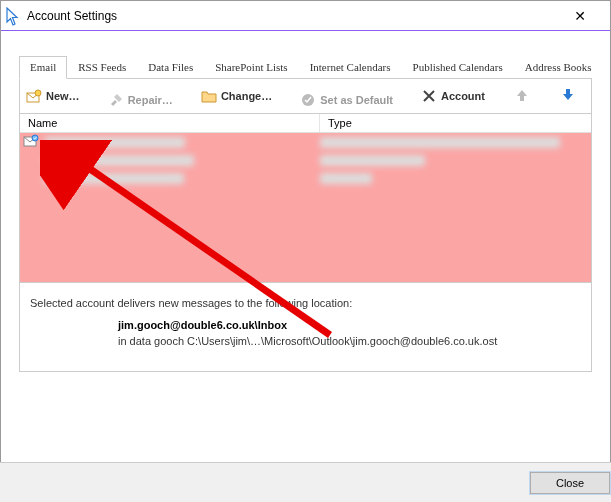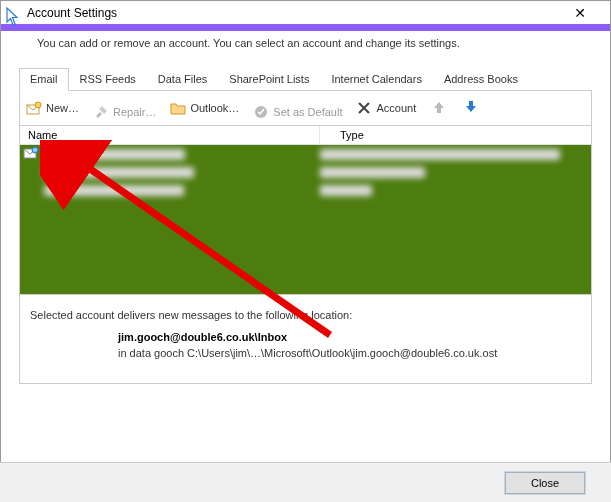--- a/index.html
+++ b/index.html
@@ -12,21 +12,21 @@
     width: 611px;
     height: 502px;
     overflow: hidden;
     border: 1px solid #999;
   }
   .titlebar {
     height: 30px;
     display: flex;
     align-items: center;
     padding: 0 8px;
-    border-bottom: 7px solid #8b5cf6;
+    border-bottom: 1px solid #8b5cf6;
     position: relative;
   }
   .titlebar .cursor {
     position: absolute;
     left: 4px;
     top: 6px;
   }
   .titlebar svg.cursor-svg { width: 16px; height: 20px; }
   .title-text { margin-left: 18px; font-size: 12px; }
   .win-close {
@@ -39,66 +39,68 @@
     font-size: 14px;
   }
   .content { padding: 6px 18px 0 18px; }
   .heading { font-weight: bold; font-size: 12px; margin-top: 4px; }
   .subheading { margin-left: 18px; font-size: 11px; color: #333; }
   .tabbar {
     margin-top: 18px;
     display: flex;
     border-bottom: 1px solid #ccc;
     font-size: 11px;
+    font-family: Liberation Serif, serif;
   }
   .tab {
     padding: 4px 10px 5px 10px;
     border: 1px solid transparent;
     border-bottom: none;
     position: relative;
     top: 1px;
     white-space: nowrap;
     cursor: default;
     color: #333;
   }
   .tab.active {
     border-color: #ccc;
     background: #fff;
     border-bottom: 1px solid #fff;
   }
   .toolbar {
     display: flex;
     align-items: center;
-    gap: 14px;
+    gap: 28px;
     padding: 5px 6px;
     font-size: 11px;
     border: 1px solid #ccc;
     border-top: none;
     border-bottom: none;
+    font-weight: bold;
   }
   .tb-item { display: flex; align-items: center; gap: 4px; color: #333; }
   .tb-item.disabled { color: #999; margin-top: 8px; }
   .tb-icon { width: 16px; height: 16px; display: inline-block; }
   .arrow-btn { color: #888; font-size: 12px; padding: 0 2px; }
   .arrow-btn.blue { color: #2a7ad4; }
   .list-area {
     border: 1px solid #ccc;
     height: 170px;
     overflow: hidden;
-    background: #4d7c0f;
+    background: #fca5a5;
     position: relative;
   }
   .list-header {
     display: flex;
     background: #fff;
     border-bottom: 1px solid #e0e0e0;
     font-size: 11px;
   }
   .col-name { width: 300px; padding: 3px 8px; border-right: 1px solid #e6e6e6; }
-  .col-type { flex: 1; padding: 3px 8px; margin-left: 12px; }
+  .col-type { flex: 1; padding: 3px 8px; }
   .list-rows { }
   .list-row { display: flex; align-items: center; height: 18px; font-size: 11px; }
   .row-icon { width: 18px; height: 16px; margin-left: 3px; }
   .blur {
     background: #ddd;
     color: #ddd;
     border-radius: 2px;
     filter: blur(3px);
     height: 11px;
     display: inline-block;
@@ -124,21 +126,21 @@
     position: absolute;
     bottom: 0;
     left: 0;
     right: 0;
     height: 40px;
     border-top: 1px solid #ccc;
     background: #f0f0f0;
     display: flex;
     align-items: center;
     justify-content: flex-end;
-    padding-right: 26px;
+    padding-right: 1px;
   }
   .close-btn {
     width: 80px;
     height: 22px;
     border: 1px solid #adadad;
     background: #e1e1e1;
     font-size: 11px;
     display: flex;
     align-items: center;
     justify-content: center;
@@ -161,28 +163,28 @@
         <path d="M2 1 L2 15 L5.5 11.5 L8 18 L10 17 L7.5 10.5 L12 10.5 Z" fill="#fff" stroke="#2a7ad4" stroke-width="1.2"></path>
       </svg>
   </span>
   <span class="title-text">Account Settings</span>
   <span class="win-close">
     <span>✕</span>
   </span>
 </div>
 
 <div class="content">
-  <div class="subheading">You can add or remove an account. You can select an account and change its settings.</div>
 
   <div class="tabbar">
     <div class="tab active"><span>Email</span></div>
     <div class="tab"><span>RSS Feeds</span></div>
     <div class="tab"><span>Data Files</span></div>
     <div class="tab"><span>SharePoint Lists</span></div>
     <div class="tab"><span>Internet Calendars</span></div>
+    <div class="tab"><span>Published Calendars</span></div>
     <div class="tab"><span>Address Books</span></div>
   </div>
 
   <div class="toolbar">
     <span class="tb-item">
       <span class="tb-icon">
         <svg width="16" height="16" viewBox="0 0 16 16">
             <rect x="1" y="5" width="12" height="9" fill="#fff" stroke="#cc9933"></rect>
             <path d="M1 5 L7 10 L13 5" fill="none" stroke="#cc9933"></path>
             <circle cx="12" cy="5" r="3" fill="#ffd24d" stroke="#cc9933"></circle>
@@ -198,21 +200,21 @@
           </svg>
       </span>
       <span>Repair…</span>
     </span>
     <span class="tb-item">
       <span class="tb-icon">
         <svg width="16" height="16" viewBox="0 0 16 16">
             <path d="M1 4 L6 4 L7 6 L15 6 L15 14 L1 14 Z" fill="#ffd78a" stroke="#cc9933"></path>
           </svg>
       </span>
-      <span>Outlook…</span>
+      <span>Change…</span>
     </span>
     <span class="tb-item disabled">
       <span class="tb-icon">
         <svg width="16" height="16" viewBox="0 0 16 16">
             <circle cx="8" cy="8" r="6" fill="#bbb"></circle>
             <path d="M5 8 L7 10 L11 5" fill="none" stroke="#fff" stroke-width="1.5"></path>
           </svg>
       </span>
       <span>Set as Default</span>
     </span>

